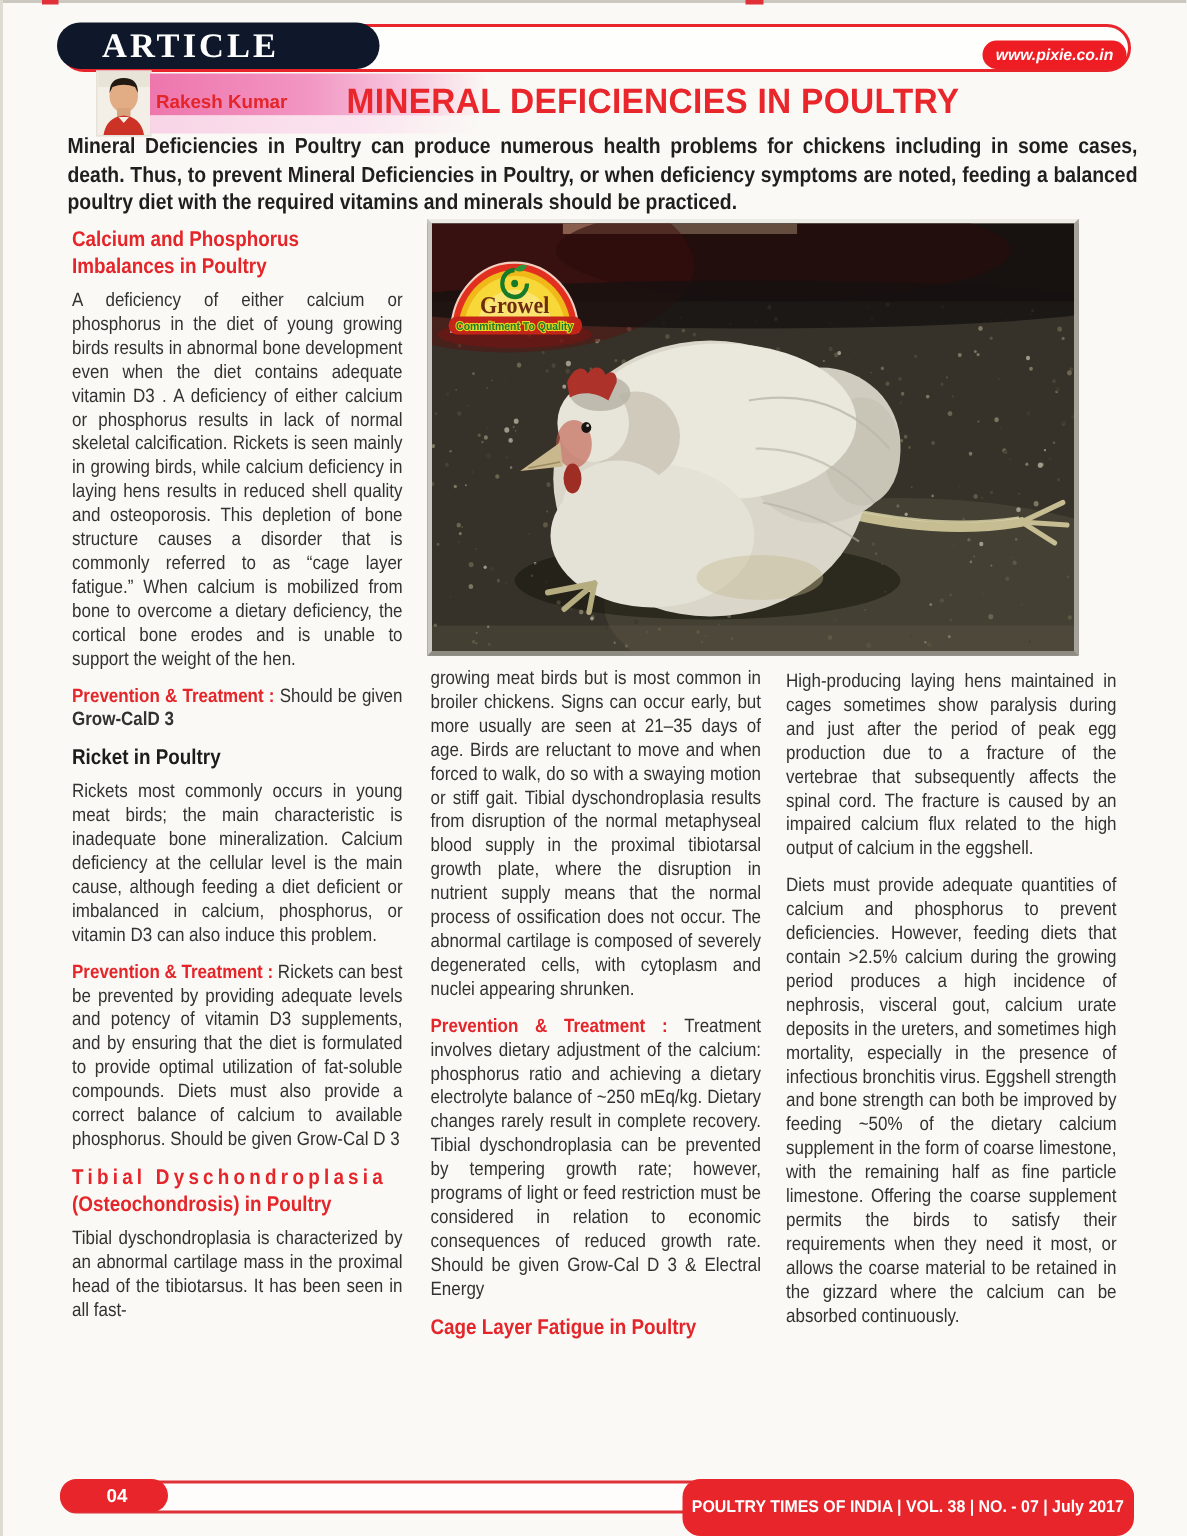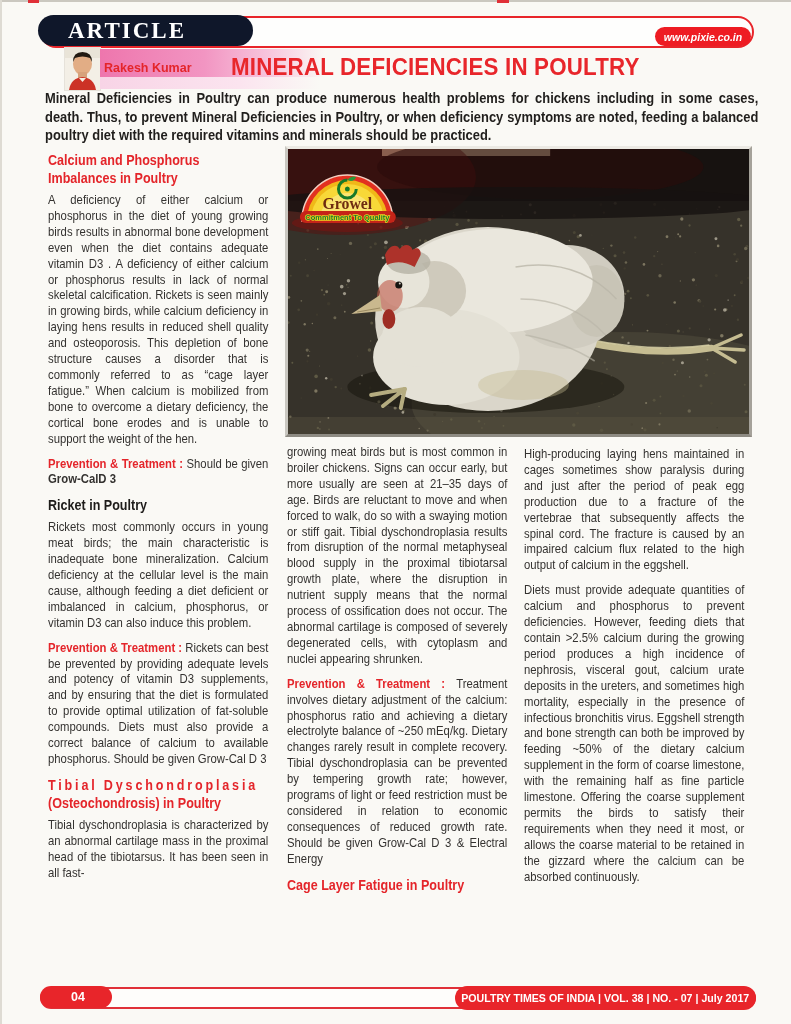--- a/index.html
+++ b/index.html
@@ -34,21 +34,21 @@
     background:linear-gradient(to right,#f8d4e6 0%,#fbe4ef 60%,rgba(255,255,255,0) 95%);}
   .author-name{position:absolute;left:104px;top:61px;color:#e4252a;font-weight:bold;font-size:12.5px;}
 
   .page-title{position:absolute;left:231px;top:54px;color:#e8262b;font-weight:bold;
     font-size:23.5px;white-space:nowrap;transform:scaleX(.95);transform-origin:left top;letter-spacing:.2px;}
 
   .intro{position:absolute;left:45px;top:89px;width:806px;transform:scaleX(.885);transform-origin:left top;
     font-weight:bold;font-size:14.6px;line-height:18.5px;color:#201e1c;text-align:justify;}
 
   
-  .photo-frame{position:absolute;left:285px;top:146px;width:467px;height:291px;
+  .photo-frame{position:absolute;left:285px;top:146px;width:434px;height:291px;
     border:3px solid;border-color:#eceae4 #a5a29a #8e8b83 #c9c7c0;box-sizing:border-box;background:#36322a;}
   .photo-frame svg{display:block;width:100%;height:100%;}
 
   
   .col{position:absolute;width:249px;transform:scaleX(.885);transform-origin:left top;
     font-size:12.8px;line-height:15.9px;color:#343230;text-align:justify;}
   .col-left{left:48px;top:149px;}
   .col-middle{left:287px;top:444px;}
   .col-right{left:524px;top:446px;}
   .col p{margin:0 0 9px;}
@@ -60,21 +60,21 @@
   .h-tight{margin-top:0;}
   .lead{color:#e4252a;font-weight:bold;}
   .b{font-weight:bold;}
 
   
   .footer-outline{position:absolute;left:40px;top:987px;width:712px;height:18px;
     border:2px solid #e03038;border-radius:12px;background:#fefdfb;}
   .page-pill{position:absolute;left:40px;top:986px;width:72px;height:22px;background:#e8252a;
     border-radius:12px;display:flex;align-items:center;}
   .page-pill span{color:#fff;font-weight:bold;font-size:12.5px;padding-left:31px;}
-  .journal-pill{position:absolute;left:455px;top:986px;width:301px;height:24px;background:#e8252a;
+  .journal-pill{position:absolute;left:455px;top:986px;width:301px;height:38px;background:#e8252a;
     border-radius:12px;display:flex;align-items:center;justify-content:center;}
   .journal-pill span{color:#fff;font-weight:bold;font-size:11.3px;white-space:nowrap;transform:scaleX(.94);}
 </style>
 </head>
 <body>
 
 <div class="scan-top"></div>
 <div class="scan-left"></div>
 <div class="tick" style="left:28px;width:11px;"></div>
 <div class="tick" style="left:497px;width:12px;"></div>

